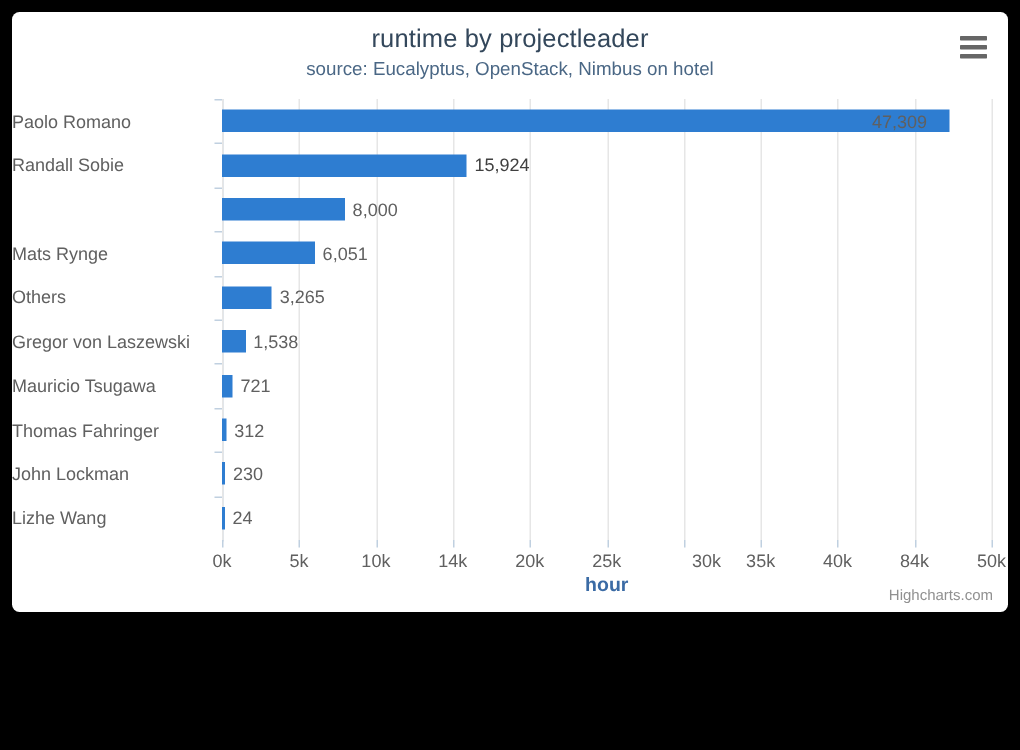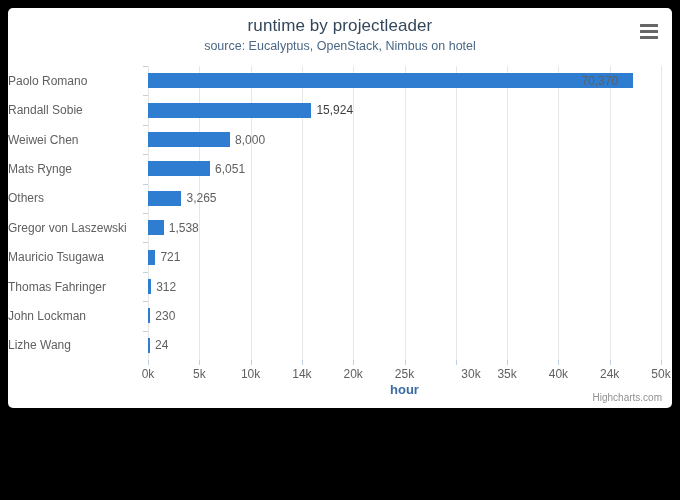--- a/index.html
+++ b/index.html
@@ -216,21 +216,20 @@
     <span class="hbar"></span>
     <span class="hbar"></span>
     <span class="hbar"></span>
   </button>
 
   <div id="cat-labels">
       <div class="cat-label" style="top: 14.7px;">Paolo Romano</div>
       <div class="cat-tick" style="top: 0px;"></div>
       <div class="cat-label" style="top: 44.1px;">Randall Sobie</div>
       <div class="cat-tick" style="top: 29.4px;"></div>
-      <div class="cat-label" style="top: 73.5px;">Weiwei Chen</div>
       <div class="cat-tick" style="top: 58.8px;"></div>
       <div class="cat-label" style="top: 102.9px;">Mats Rynge</div>
       <div class="cat-tick" style="top: 88.2px;"></div>
       <div class="cat-label" style="top: 132.3px;">Others</div>
       <div class="cat-tick" style="top: 117.6px;"></div>
       <div class="cat-label" style="top: 161.7px;">Gregor von Laszewski</div>
       <div class="cat-tick" style="top: 147px;"></div>
       <div class="cat-label" style="top: 191.1px;">Mauricio Tsugawa</div>
       <div class="cat-tick" style="top: 176.4px;"></div>
       <div class="cat-label" style="top: 220.5px;">Thomas Fahringer</div>
@@ -252,21 +251,21 @@
         <div class="gridline" style="left: 256.5px;"></div>
         <div class="gridline" style="left: 307.8px;"></div>
         <div class="gridline" style="left: 359.1px;"></div>
         <div class="gridline" style="left: 410.4px;"></div>
         <div class="gridline" style="left: 461.7px;"></div>
         <div class="gridline" style="left: 513px;"></div>
       </div>
     <div id="bars">
         <div class="bar-row" style="top: 7.2px; height: 15px;">
           <div class="bar" style="width: 485.39px; background: rgb(46, 125, 209);"></div>
-          <div class="bar-label inside" style="color: rgb(96, 96, 96); left: 433.39px;">70,370</div>
+          <div class="bar-label inside" style="color: rgb(96, 96, 96); left: 433.39px;">47,309</div>
         </div>
         <div class="bar-row" style="top: 36.6px; height: 15px;">
           <div class="bar" style="width: 163.38px; background: rgb(46, 125, 209);"></div>
           <div class="bar-label outside" style="color: #404040; left: 163.38px;">15,924</div>
         </div>
         <div class="bar-row" style="top: 66px; height: 15px;">
           <div class="bar" style="width: 82.08px; background: rgb(46, 125, 209);"></div>
           <div class="bar-label outside" style="color: rgb(96, 96, 96); left: 82.08px;">8,000</div>
         </div>
         <div class="bar-row" style="top: 95.4px; height: 15px;">
@@ -313,20 +312,20 @@
       <div class="xtick-label" style="left: 205.2px;">20k</div>
       <div class="xtick-mark" style="left: 256.5px;"></div>
       <div class="xtick-label" style="left: 256.5px;">25k</div>
       <div class="xtick-mark" style="left: 307.8px;"></div>
       <div class="xtick-label" style="left: 323px;">30k</div>
       <div class="xtick-mark" style="left: 359.1px;"></div>
       <div class="xtick-label" style="left: 359.1px;">35k</div>
       <div class="xtick-mark" style="left: 410.4px;"></div>
       <div class="xtick-label" style="left: 410.4px;">40k</div>
       <div class="xtick-mark" style="left: 461.7px;"></div>
-      <div class="xtick-label" style="left: 461.7px;">24k</div>
+      <div class="xtick-label" style="left: 461.7px;">84k</div>
       <div class="xtick-mark" style="left: 513px;"></div>
       <div class="xtick-label" style="left: 513px;">50k</div>
     </div>
   <div id="xaxis-title">hour</div>
 
   <div id="credits">Highcharts.com</div>
 </div>
 
 </body></html>

